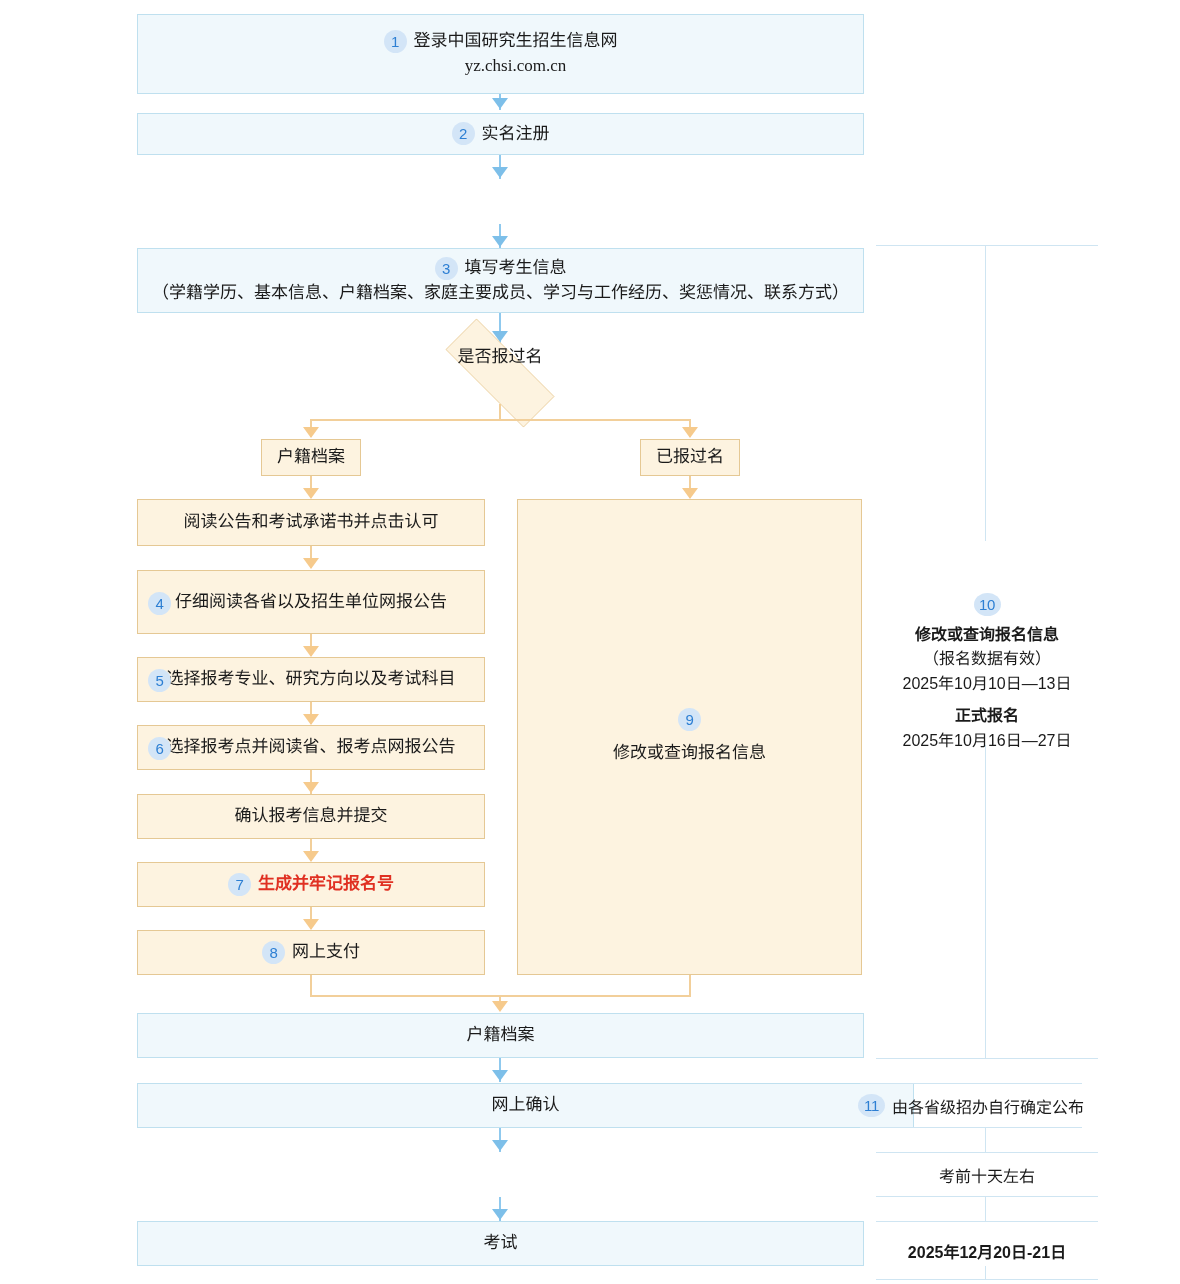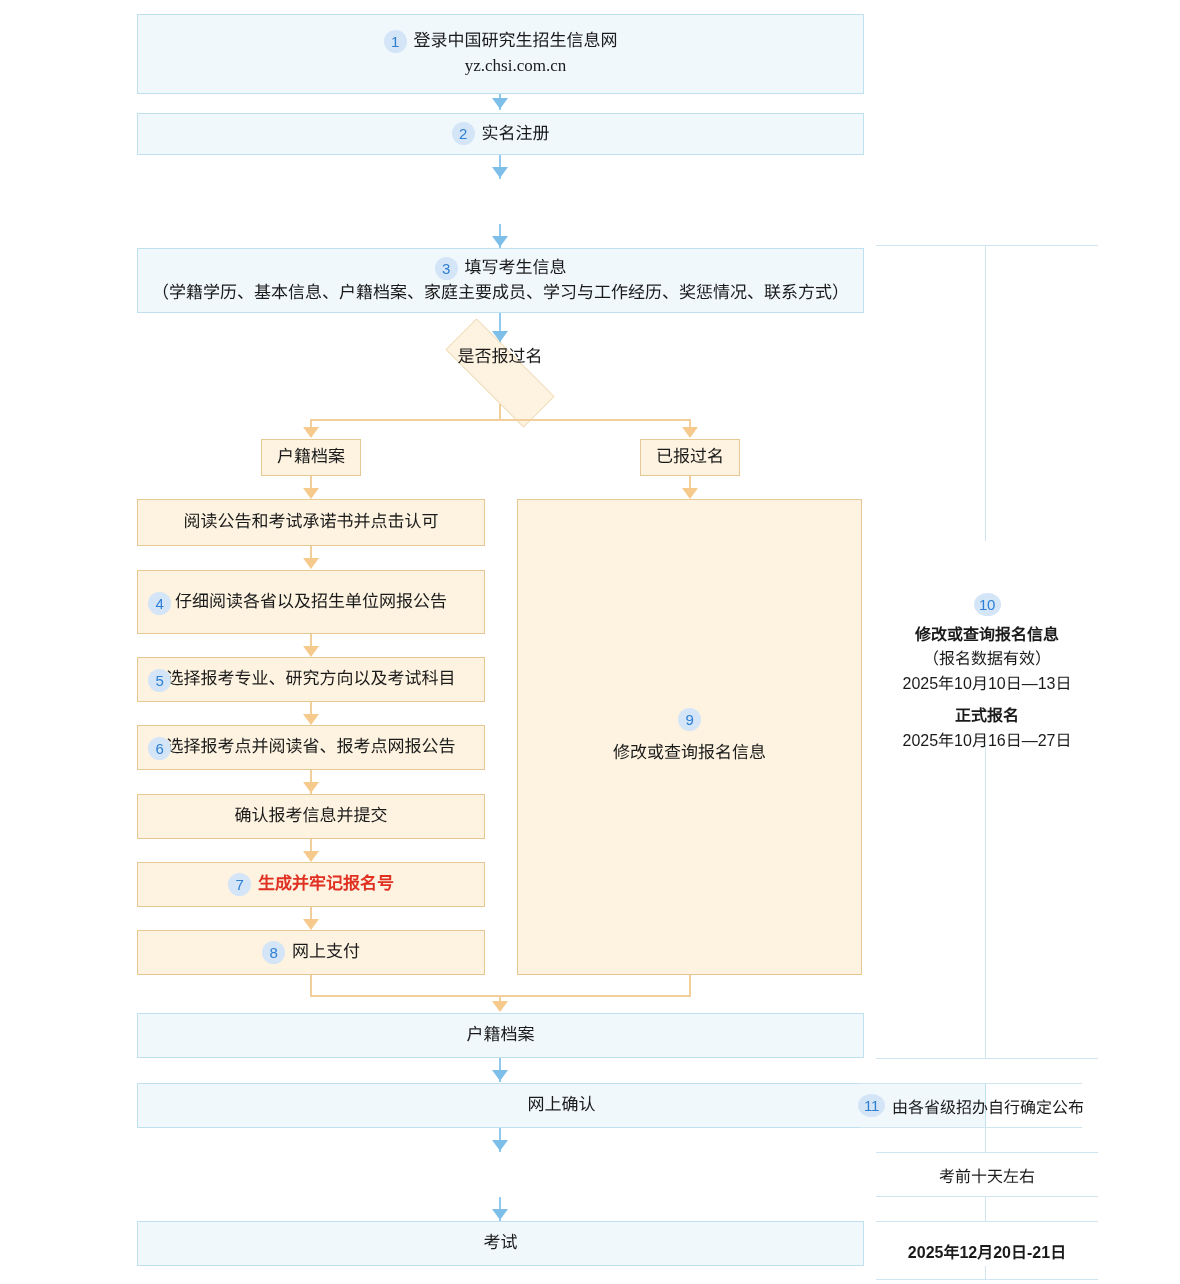--- a/index.html
+++ b/index.html
@@ -268,21 +268,21 @@
   <div class="hline orange" style="left:310px;top:995px;width:381px;"></div>
   <div class="vline orange" style="left:499px;top:995px;height:14px;"></div>
   <div class="arrow orange" style="left:492px;top:1001px;"></div>
 
   <div class="node blue-box" style="left:137px;top:1013px;width:727px;height:45px;">
     <div>户籍档案</div>
   </div>
   <div class="vline blue" style="left:499px;top:1058px;height:24px;"></div>
   <div class="arrow blue" style="left:492px;top:1070px;"></div>
 
-  <div class="node blue-box" style="left:137px;top:1083px;width:849px;height:45px;">
+  <div class="node blue-box" style="left:137px;top:1083px;width:777px;height:45px;">
     <div>网上确认</div>
   </div>
   <div class="vline blue" style="left:499px;top:1128px;height:24px;"></div>
   <div class="arrow blue" style="left:492px;top:1140px;"></div>
 
   <div class="vline blue" style="left:499px;top:1197px;height:24px;"></div>
   <div class="arrow blue" style="left:492px;top:1209px;"></div>
 
   <div class="node blue-box" style="left:137px;top:1221px;width:727px;height:45px;">
     <div>考试</div>

